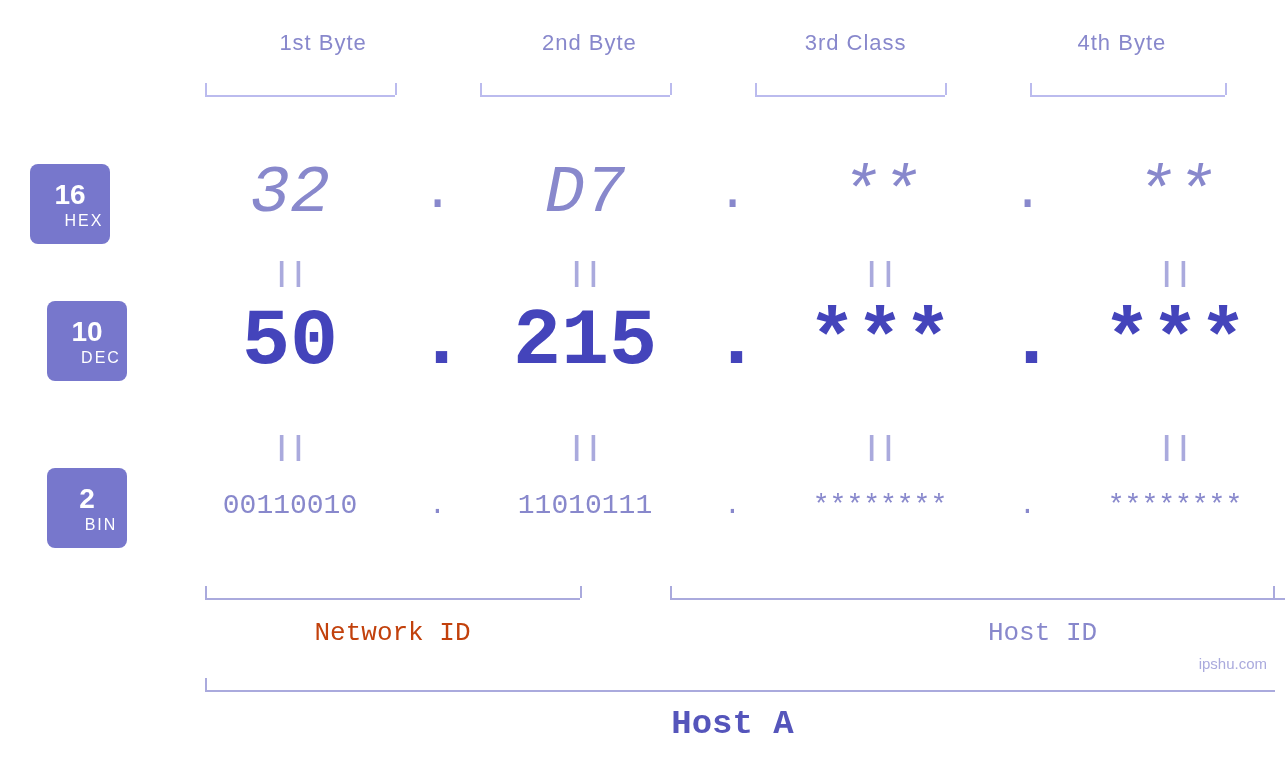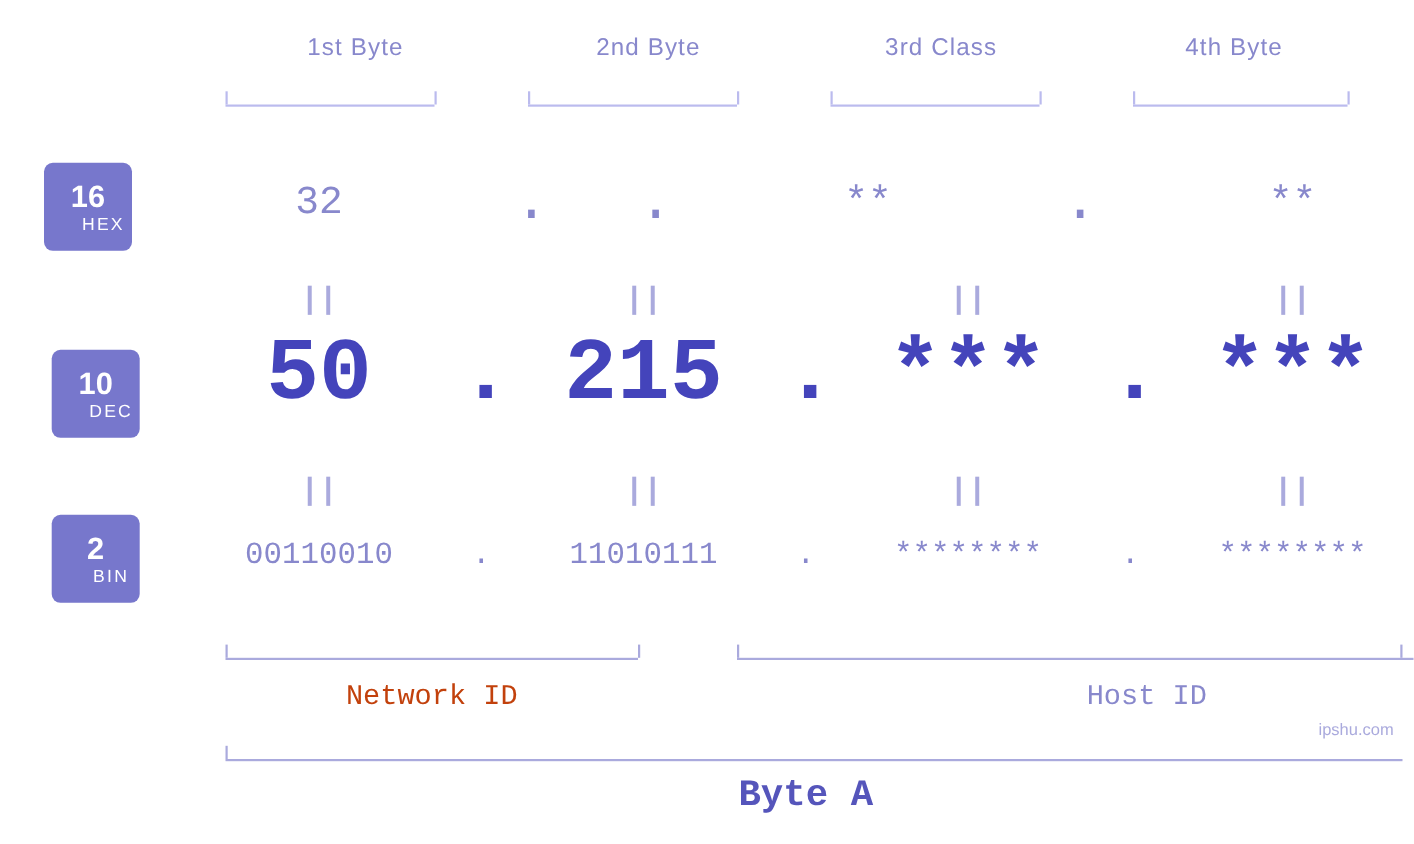--- a/index.html
+++ b/index.html
@@ -89,21 +89,21 @@
 
     .base-name {
       font-size: 16px;
       font-weight: normal;
       letter-spacing: 2px;
       padding-left: 28px;
     }
 
     
     .hex-row { top: 148px; }
-    .dec-row { top: 318px; }
+    .dec-row { top: 301px; }
     .bin-row { top: 468px; }
 
     .row-values {
       position: absolute;
       left: 190px;
       right: 10px;
       display: flex;
       align-items: center;
       justify-content: space-between;
     }
@@ -113,23 +113,24 @@
       text-align: center;
     }
 
     .dot-sep {
       width: 40px;
       text-align: center;
     }
 
     
     .hex-val {
-      font-size: 36px;
-      color: #8888cc;
-      font-family: 'Courier New', Courier, monospace;
+      font-size: 67px;
+      color: #8888cc;
+      font-family: 'Courier New', Courier, monospace;
+      font-style: italic;
     }
 
     .hex-dot {
       font-size: 52px;
       color: #8888cc;
     }
 
     
     .dec-val {
       font-size: 80px;
@@ -292,38 +293,39 @@
 
   <div class="bracket-tick bt-1l"></div>
   <div class="bracket-tick bt-1r"></div>
   <div class="bracket-tick bt-2l"></div>
   <div class="bracket-tick bt-2r"></div>
   <div class="bracket-tick bt-3l"></div>
   <div class="bracket-tick bt-3r"></div>
   <div class="bracket-tick bt-4l"></div>
   <div class="bracket-tick bt-4r"></div>
 
-  <div class="base-badge hex-row" style="position:absolute; left:40px;">
+  <div class="base-badge hex-row" style="position:absolute; left:30px;margin-top:16px;">
     <span class="base-number">16</span>
     <span class="base-name">HEX</span>
   </div>
 
   <div class="base-badge dec-row" style="position:absolute; left:47px;">
     <span class="base-number">10</span>
     <span class="base-name">DEC</span>
   </div>
 
   <div class="base-badge bin-row" style="position:absolute; left:47px;">
     <span class="base-number">2</span>
     <span class="base-name">BIN</span>
   </div>
 
   <div class="row-values" style="top: 155px;">
     <div class="byte-val hex-val">32</div>
     <div class="dot-sep hex-dot">.</div>
+    <div class="byte-val hex-val">D7</div>
     <div class="dot-sep hex-dot">.</div>
     <div class="byte-val hex-val">**</div>
     <div class="dot-sep hex-dot">.</div>
     <div class="byte-val hex-val">**</div>
   </div>
 
   <div class="eq-signs" style="top: 258px;">
     <div class="eq-container">||</div>
     <div class="eq-spacer"></div>
     <div class="eq-container">||</div>
@@ -376,18 +378,18 @@
     <div class="btick-left btick-host-r"></div>
 
     <div class="network-label">Network ID</div>
 
     <div class="host-label">Host ID</div>
   </div>
 
   <div class="class-area">
     <div class="class-outer-line"></div>
     <div class="btick-left btick-class-l"></div>
-    <div class="class-label">Byte A</div>
+    <div class="class-label">Host A</div>
   </div>
 
   <div class="watermark">ipshu.com</div>
 
 </div>
 
 </body></html>

